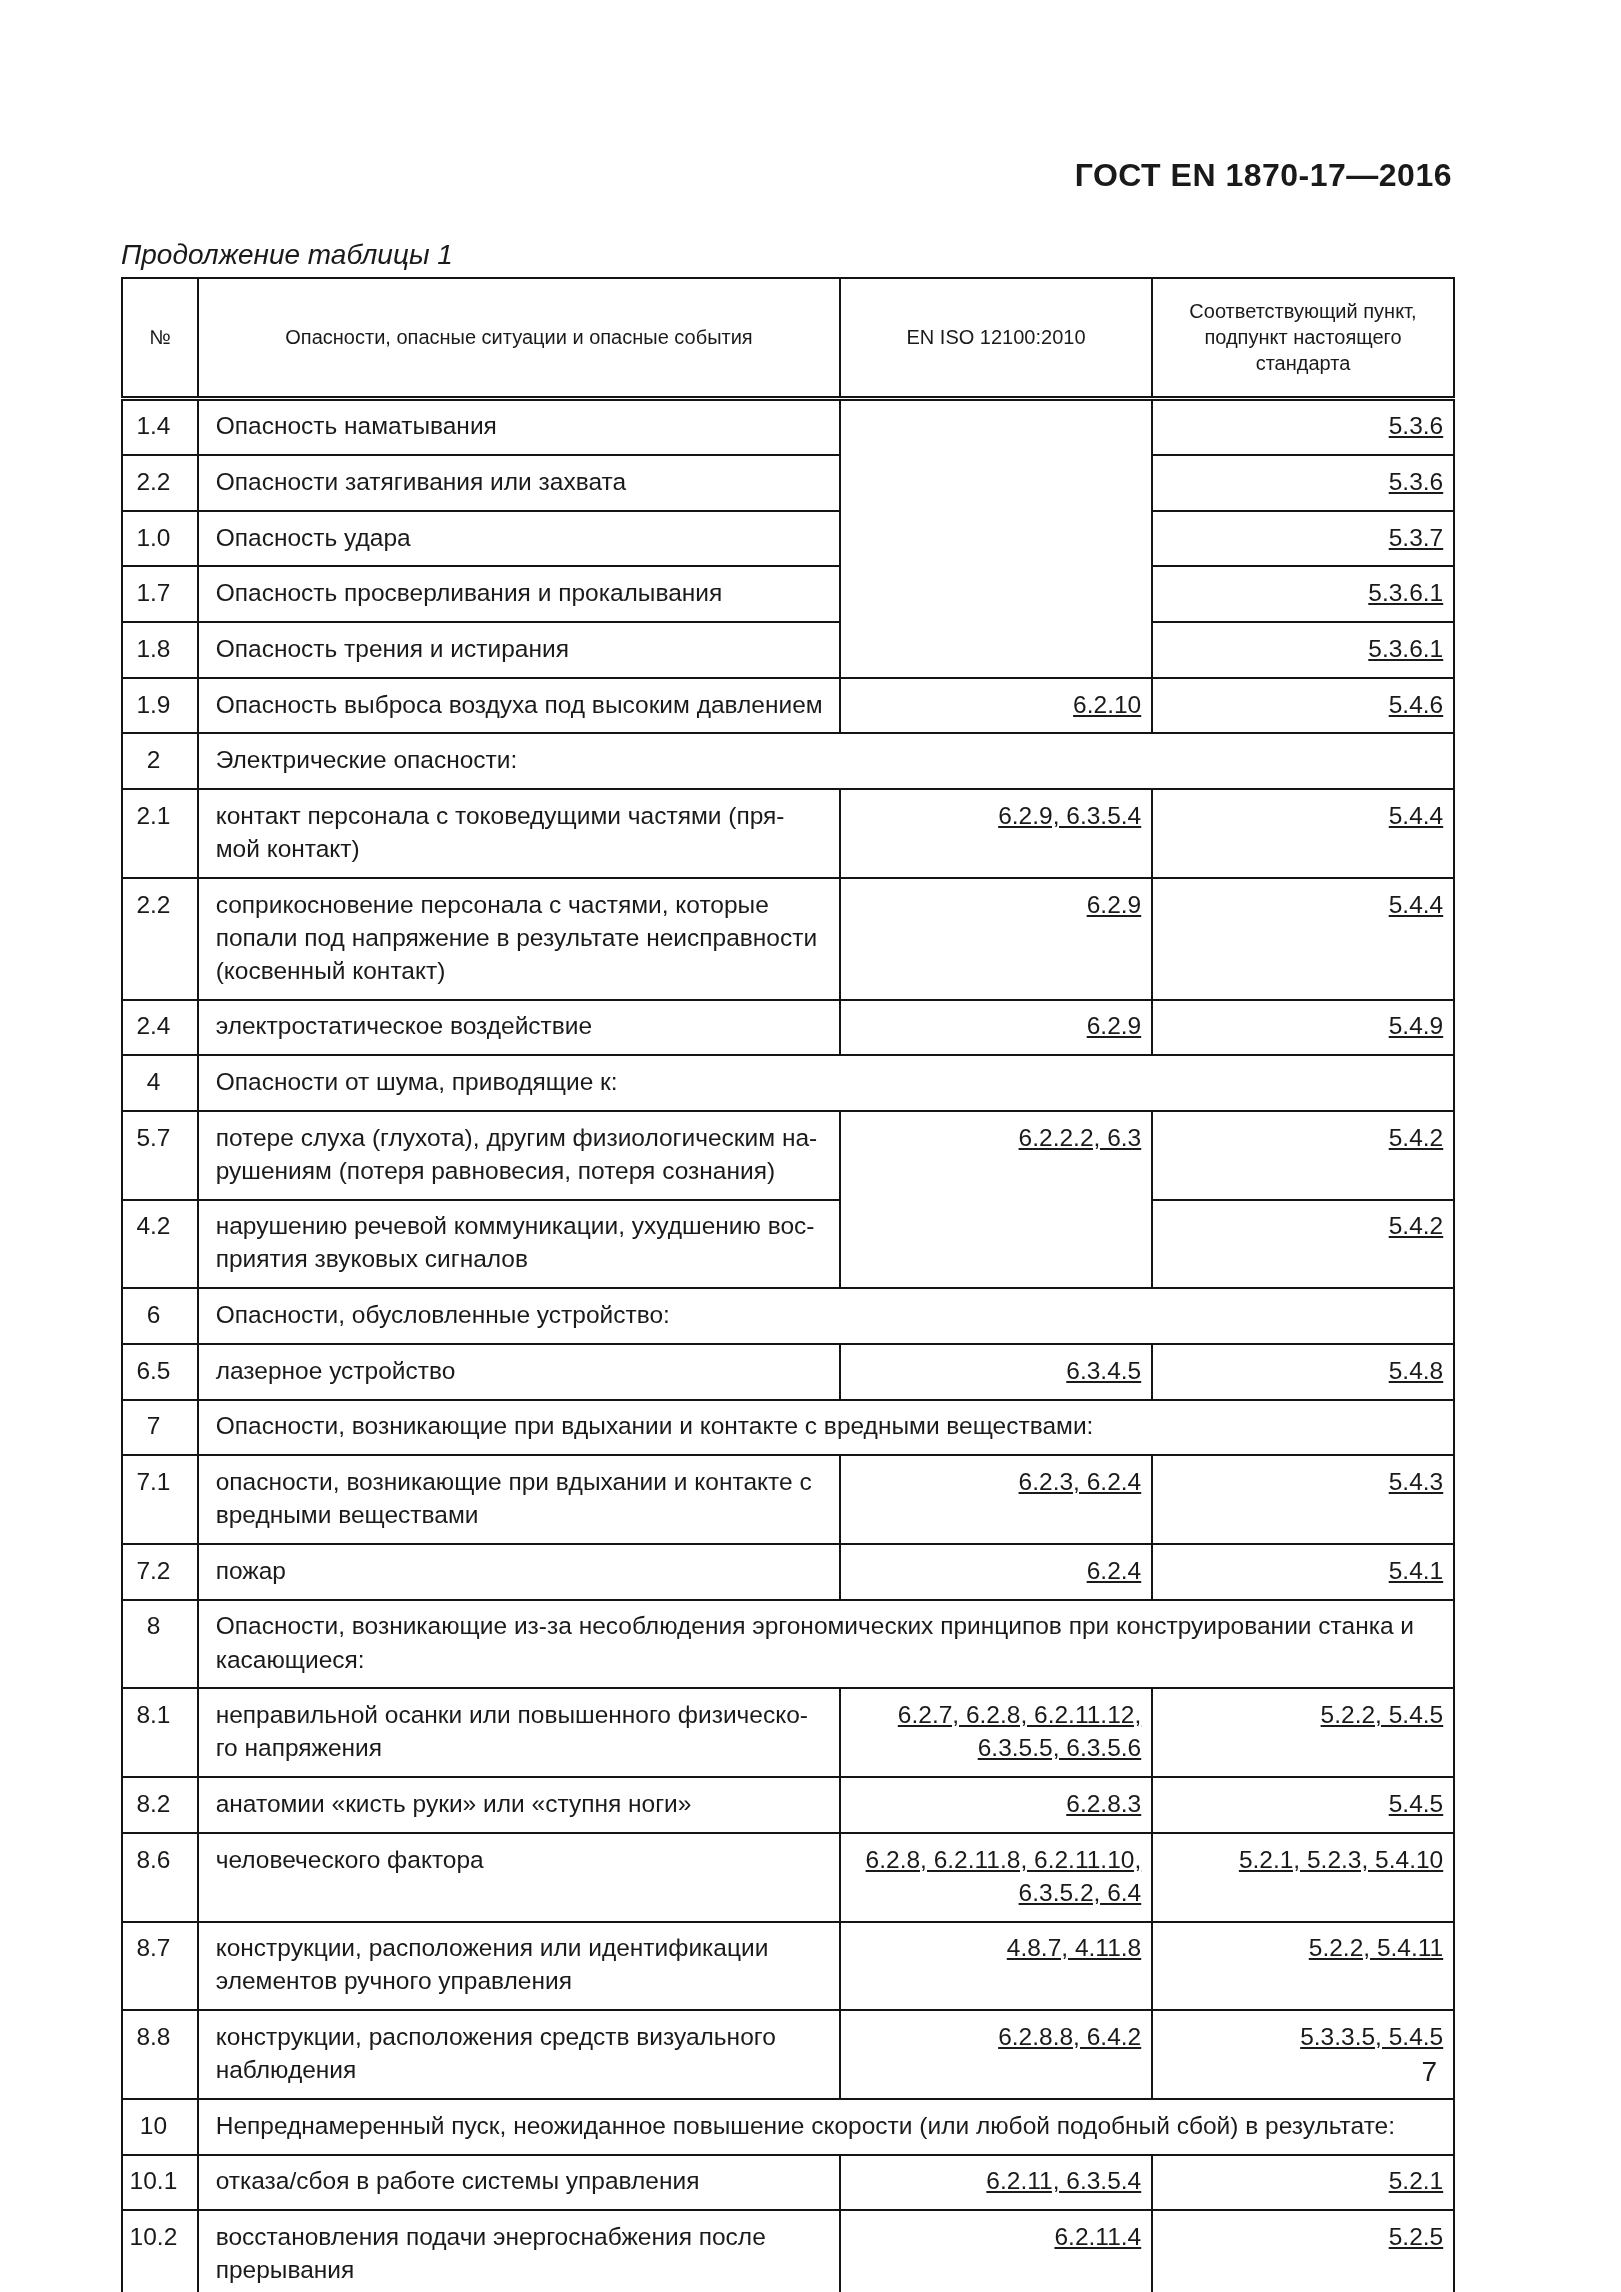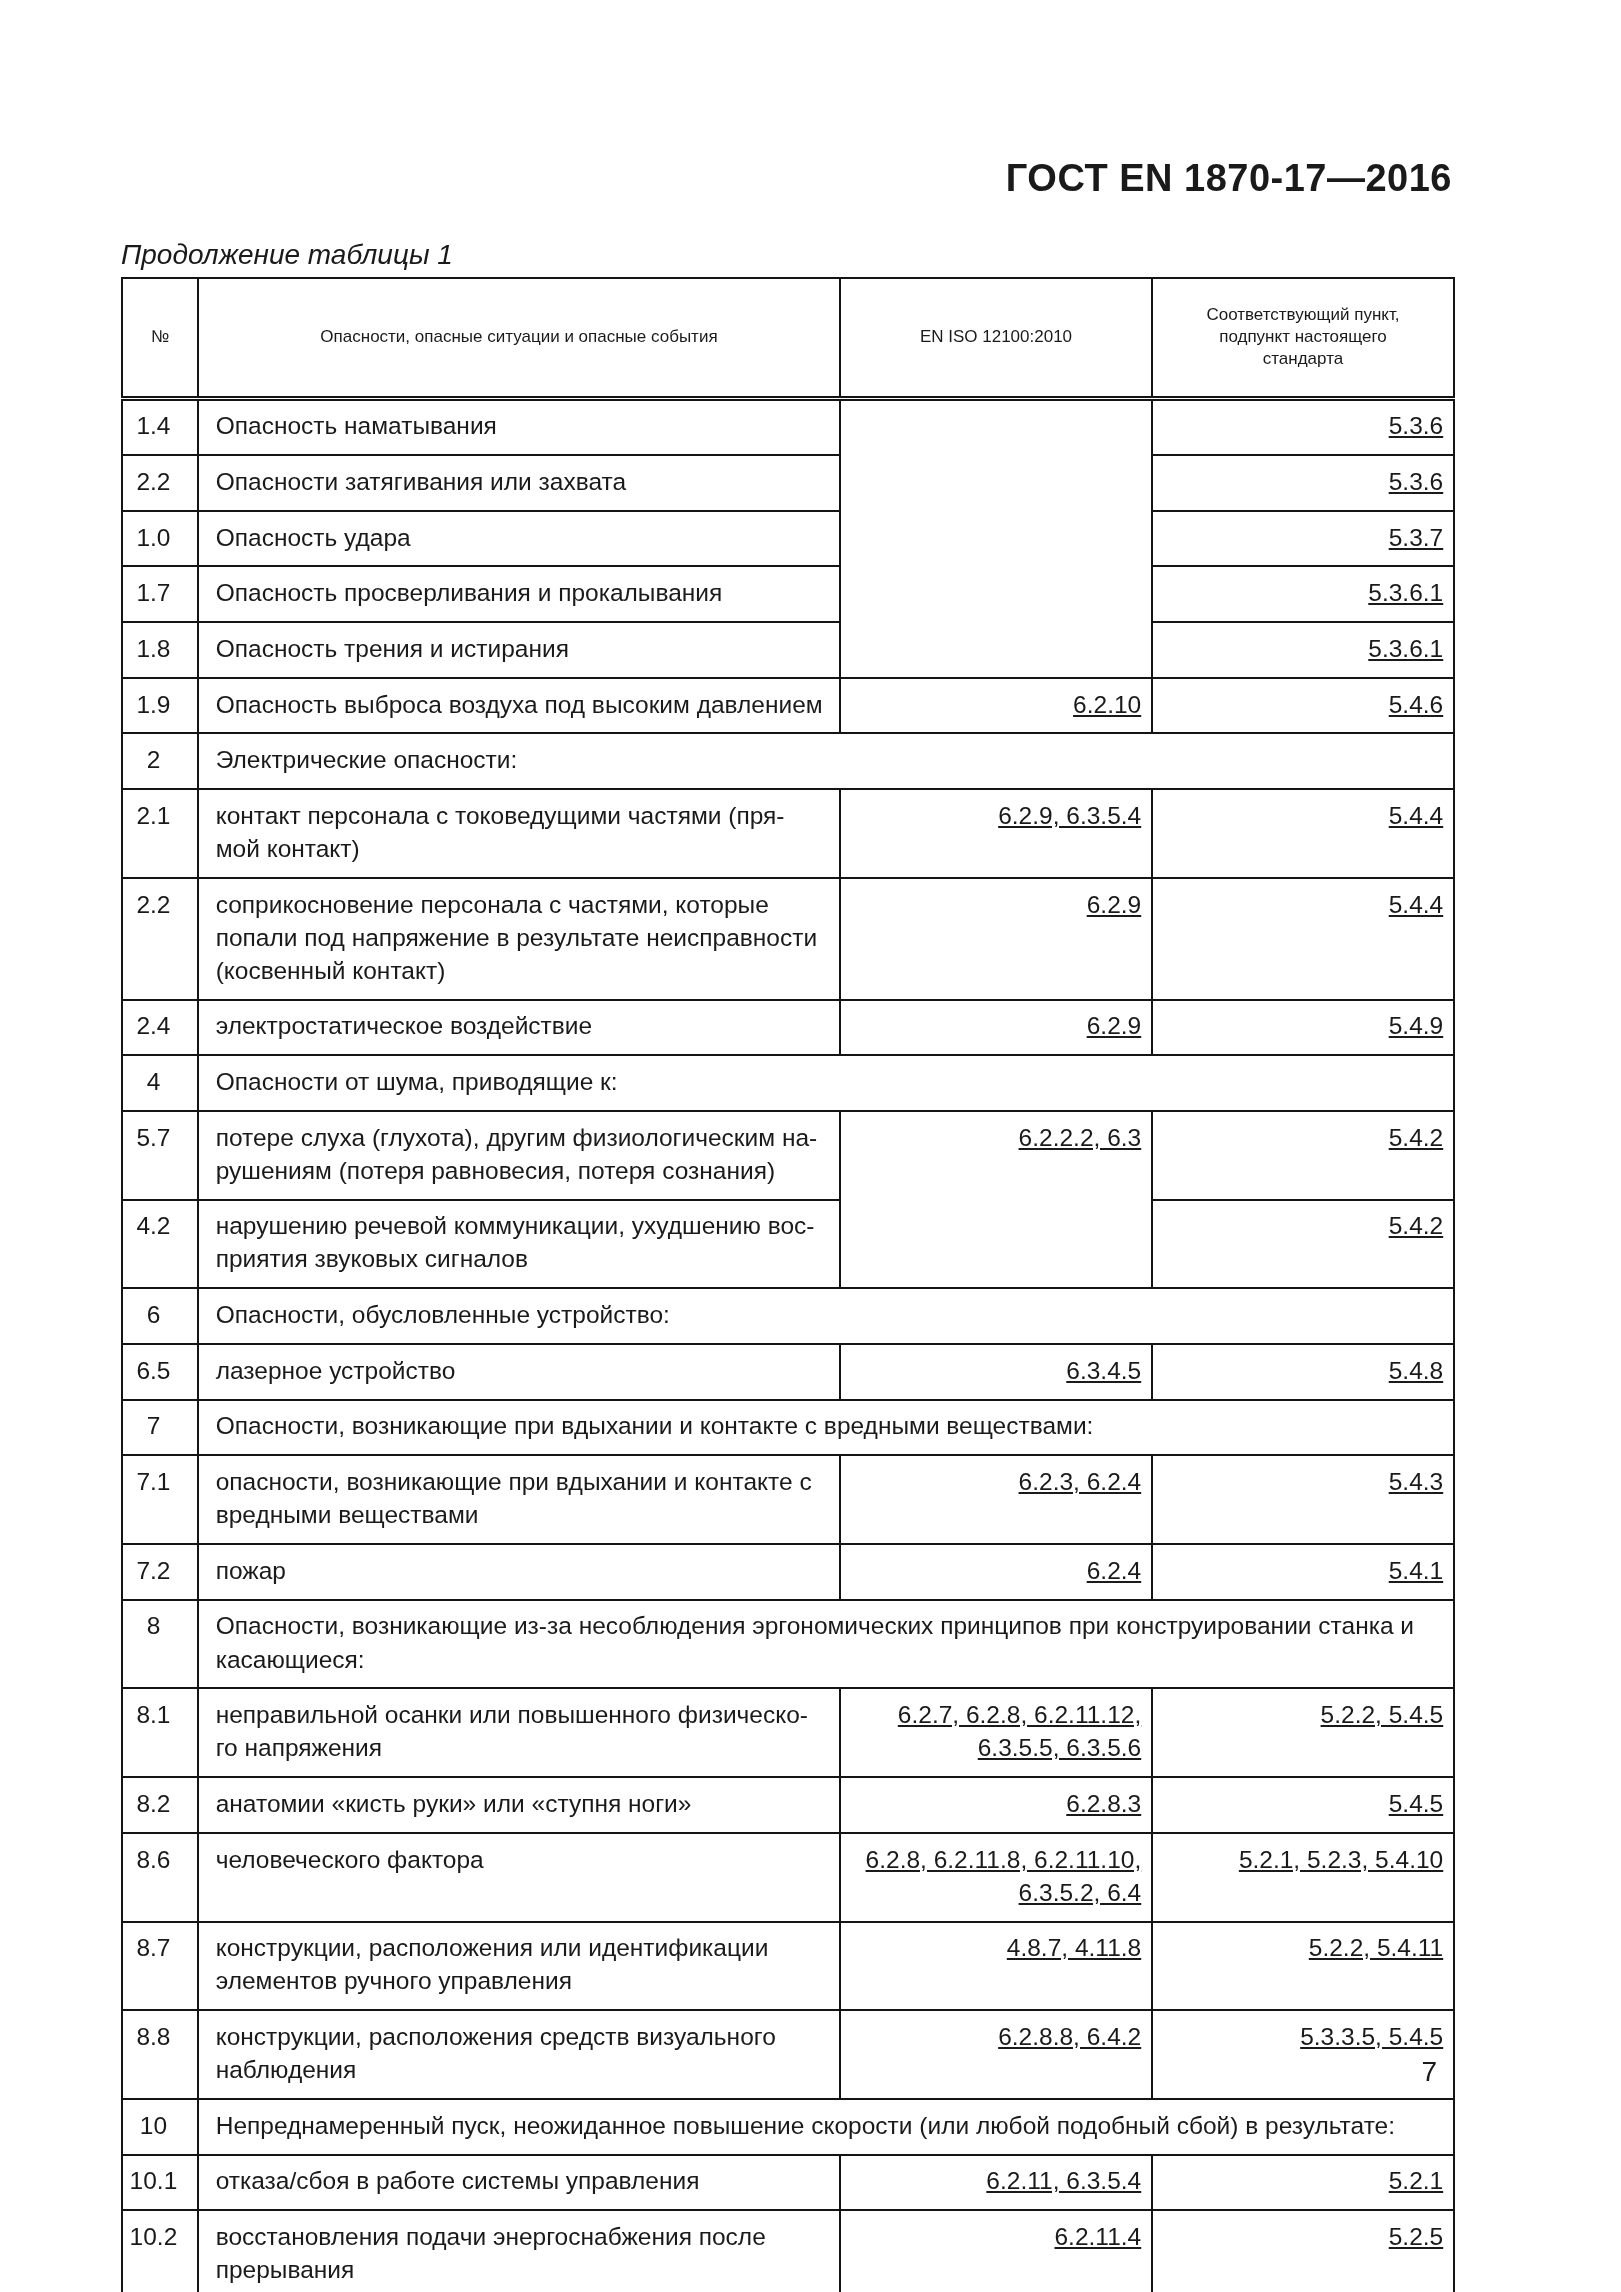--- a/index.html
+++ b/index.html
@@ -13,21 +13,21 @@
     height: 2293px;
     background: #ffffff;
     font-family: "Liberation Sans", sans-serif;
     color: #1a1a1a;
     overflow: hidden;
   }
   .doc-title {
     position: absolute;
     top: 157px;
     right: 169px;
-    font-size: 38px;
+    font-size: 32px;
     font-weight: bold;
     letter-spacing: 0.5px;
     white-space: nowrap;
   }
   .table-caption {
     position: absolute;
     top: 231px;
     left: 121px;
     font-size: 28px;
     font-style: italic;
@@ -42,21 +42,21 @@
     table-layout: fixed;
     border: 2.9px solid #141414;
   }
   th, td {
     border: 2px solid #141414;
     box-sizing: border-box;
   }
   thead th {
     border-bottom: 5.9px double #141414;
     font-weight: normal;
-    font-size: 17px;
+    font-size: 20px;
     line-height: 1.3;
     text-align: center;
     vertical-align: middle;
     padding: 9.8px 7.8px;
     height: 120px;
     white-space: pre-line;
   }
   tbody td {
     font-size: 24.5px;
     line-height: 1.35;

